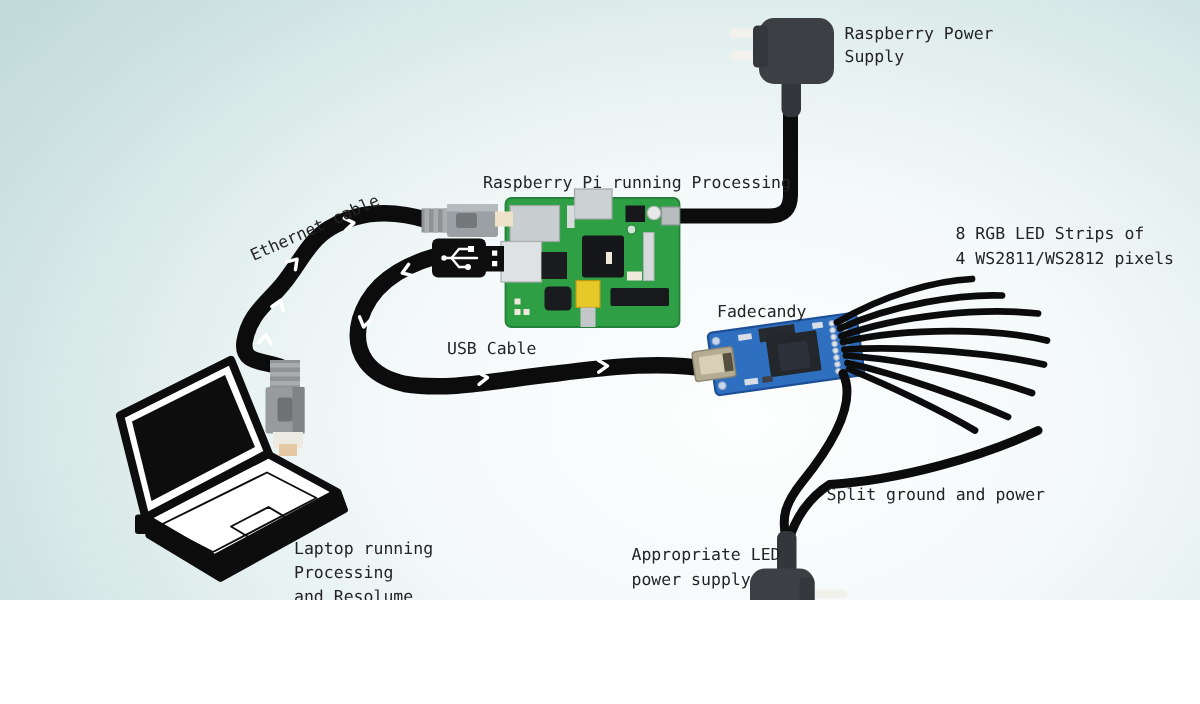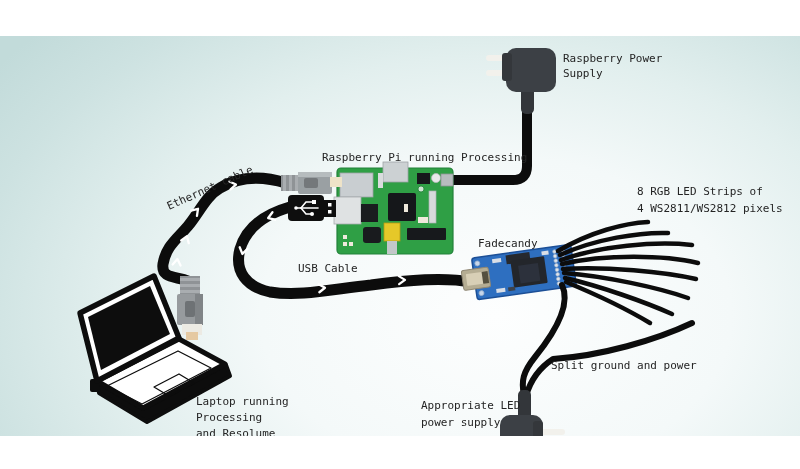--- a/index.html
+++ b/index.html
@@ -4,21 +4,20 @@
 <style>
   html,body{margin:0;padding:0;}
   .stage{
     position:relative;
     width:800px;height:400px;
     overflow:hidden;
     background:
       radial-gradient(ellipse 620px 420px at 62% 70%,
         #fdfefe 0%, #f4f9f9 38%, #e2efee 62%, #cde2e1 85%, #c2dbda 100%);
     font-family:"DejaVu Sans Mono", monospace;
-    margin-top:36px;
   }
   svg{display:block;}
   text{
     font-family:"DejaVu Sans Mono", monospace;
     font-size:11px;
     fill:#242424;
   }
   .cable{stroke:#0c0c0c;fill:none;stroke-linecap:round;stroke-linejoin:round;}
   .thick{stroke-width:11;}
   .cord{stroke-width:10;}

